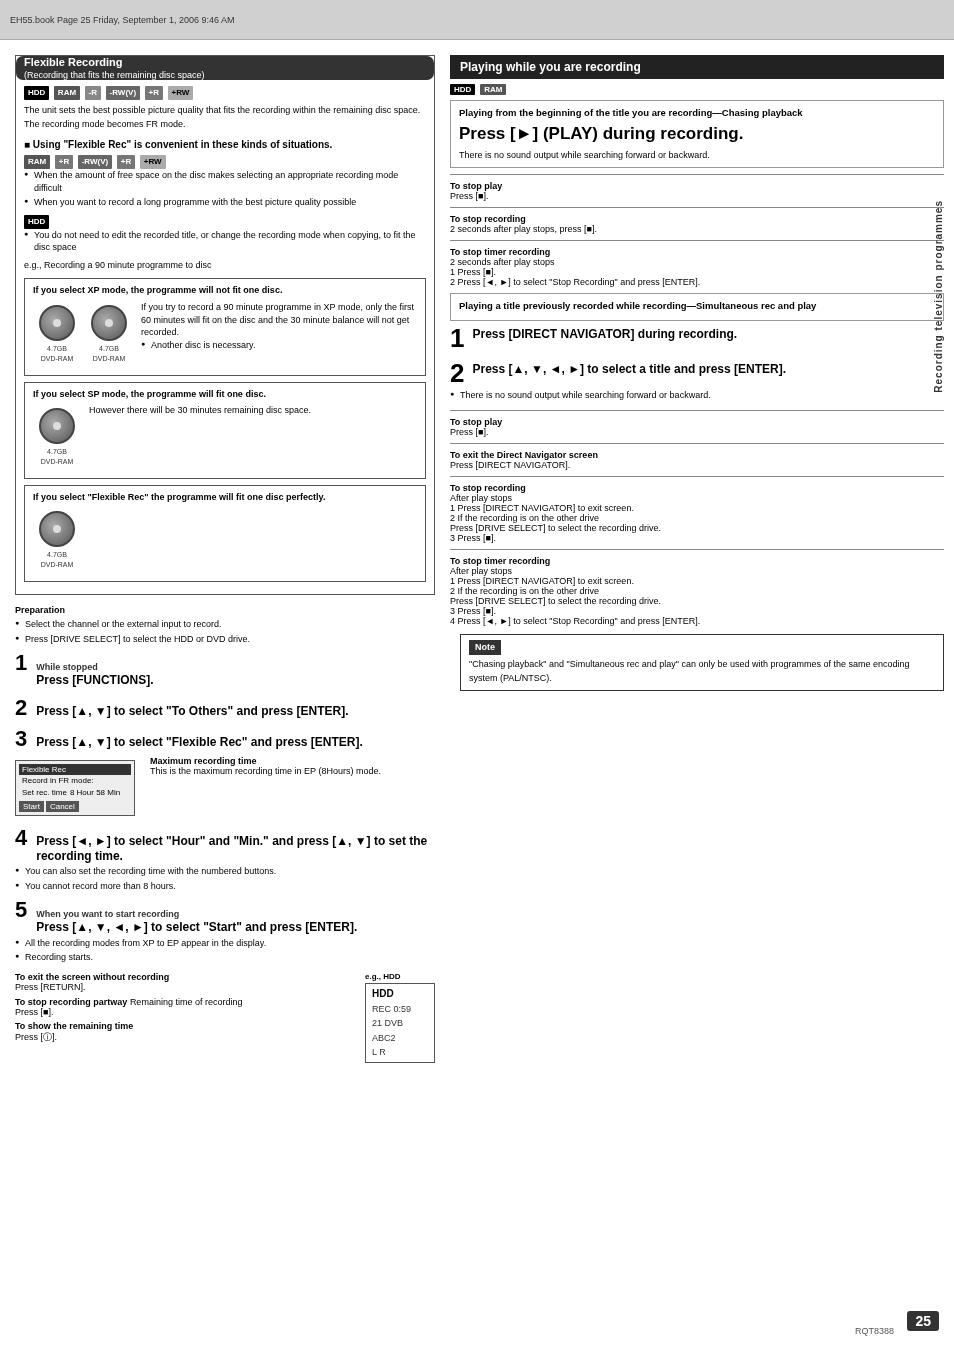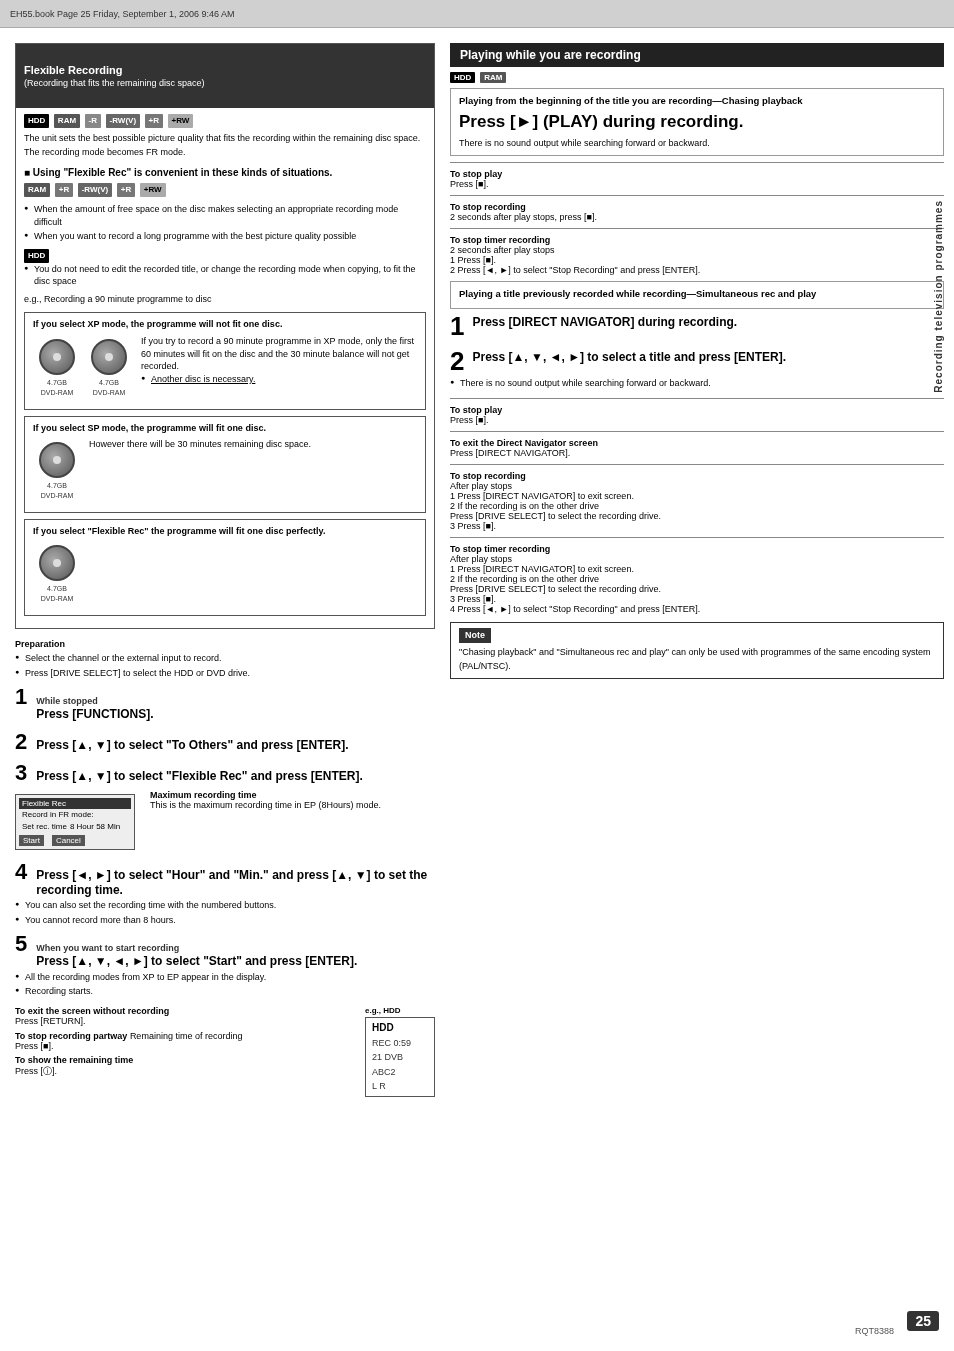--- a/index.html
+++ b/index.html
@@ -17,21 +17,21 @@
       width: 954px;
       min-height: 1351px;
       background: #fff;
       position: relative;
       padding: 0;
     }
 
     
     .header-bar {
       background: #d0d0d0;
-      height: 28px;
+      height: 40px;
       display: flex;
       align-items: center;
       padding: 0 10px;
       font-size: 9px;
       color: #333;
       border-bottom: 1px solid #aaa;
     }
 
     
     .main-content {
@@ -54,23 +54,24 @@
 
     
     .section-box {
       border: 1px solid #555;
       margin-bottom: 10px;
     }
 
     .section-header {
       background: #333;
       color: #fff;
-      padding: 20px 8px;
+      padding: 0 8px;
       font-size: 11px;
       font-weight: bold;
+      border-radius: 7px;
     }
 
     .section-header .sub-title {
       font-size: 9px;
       font-weight: normal;
     }
 
     .section-body {
       padding: 6px 8px;
       font-size: 9px;
@@ -195,21 +196,21 @@
     .screen-row {
       padding: 1px 3px;
       font-size: 8px;
     }
     .screen-row.highlighted {
       background: #333;
       color: #fff;
     }
     .screen-footer {
       display: flex;
-      gap: 8px;
+      gap: 2px;
       margin-top: 2px;
     }
     .screen-btn {
       background: #555;
       color: #fff;
       font-size: 8px;
       padding: 1px 4px;
       border: none;
     }
 
@@ -275,20 +276,21 @@
       margin-top: -4px;
     }
 
     
     .note-box {
       border: 1px solid #333;
       padding: 5px 8px;
       margin-top: 8px;
       font-size: 9px;
       line-height: 1.5;
+      margin-left: 10px;
     }
     .note-header {
       background: #333;
       color: #fff;
       display: inline-block;
       padding: 1px 6px;
       font-size: 9px;
       font-weight: bold;
       margin-bottom: 3px;
     }
@@ -398,21 +400,21 @@
             <span class="badge r">-R</span>
             <span class="badge rwv">-RW(V)</span>
             <span class="badge plusr">+R</span>
             <span class="badge plusrw">+RW</span>
           </div>
           <p>The unit sets the best possible picture quality that fits the recording within the remaining disc space. The recording mode becomes FR mode.</p>
 
           <div class="subsection-title">
             <span>■ Using "Flexible Rec" is convenient in these kinds of situations.</span>
           </div>
-          <div style="margin-bottom:6px;">
+          <div style="margin-bottom:0;">
             <span class="badge ram">RAM</span>
             <span class="badge plusr">+R</span>
             <span class="badge rwv">-RW(V)</span>
             <span class="badge plusr">+R</span>
             <span class="badge plusrw">+RW</span>
           </div>
           <div class="bullet-text">When the amount of free space on the disc makes selecting an appropriate recording mode difficult</div>
           <div class="bullet-text">When you want to record a long programme with the best picture quality possible</div>
 
           <div style="margin-top:6px;">
@@ -432,21 +434,21 @@
 DVD-RAM</div>
                 </div>
                 <div class="disc-wrapper">
                   <div class="disc-small"></div>
                   <div class="disc-tag" style="white-space:pre;">4.7GB
 DVD-RAM</div>
                 </div>
               </div>
               <div class="disc-text">
                 If you try to record a 90 minute programme in XP mode, only the first 60 minutes will fit on the disc and the 30 minute balance will not get recorded.<br>
-                <span class="bullet-text" style="display:block;padding-left:10px;position:relative;text-decoration:underline;">Another disc is necessary.</span>
+                <span class="bullet-text" style="display:block;padding-left:10px;position:relative;">Another disc is necessary.</span>
               </div>
             </div>
           </div>
 
           <div class="warning-box">
             <div class="warning-title">If you select SP mode, the programme will fit one disc.</div>
             <div class="disc-diagram">
               <div class="disc-wrapper">
                 <div class="disc-small"></div>
                 <div class="disc-tag" style="white-space:pre;">4.7GB

